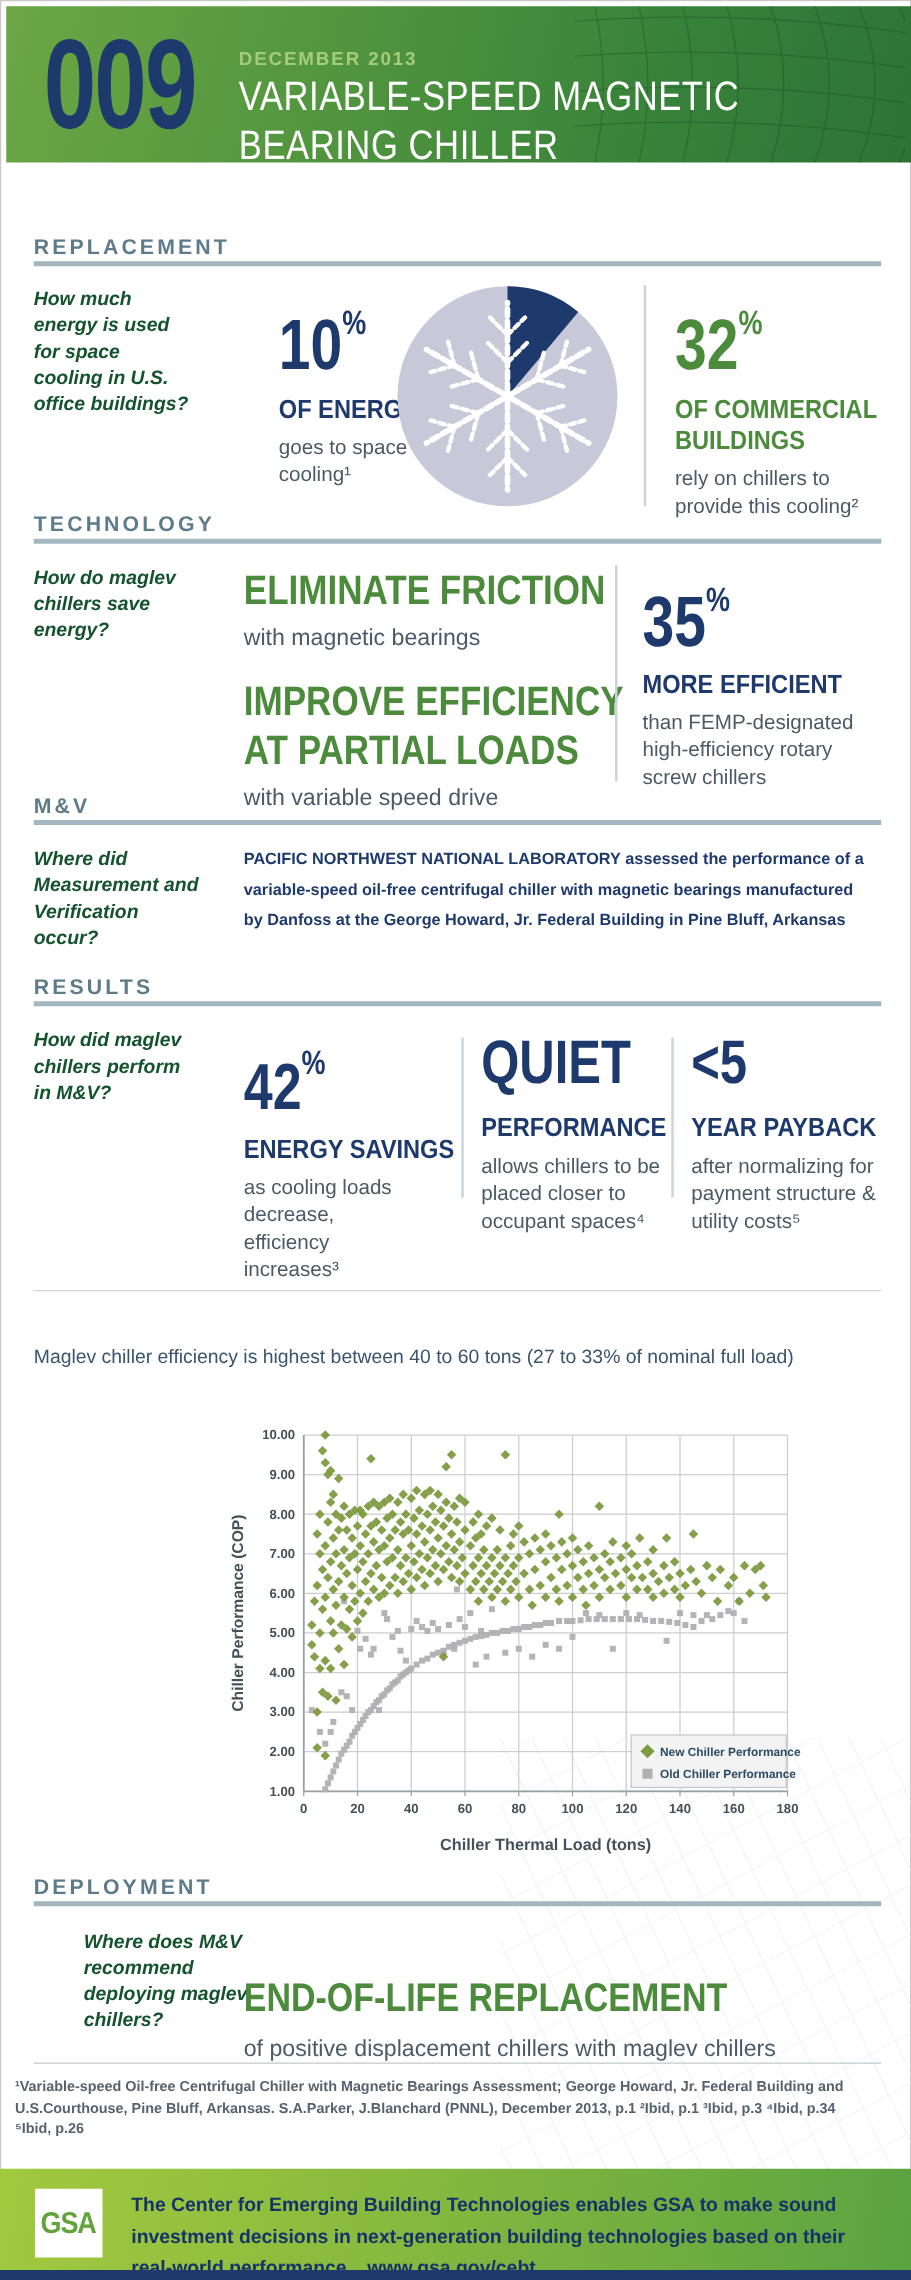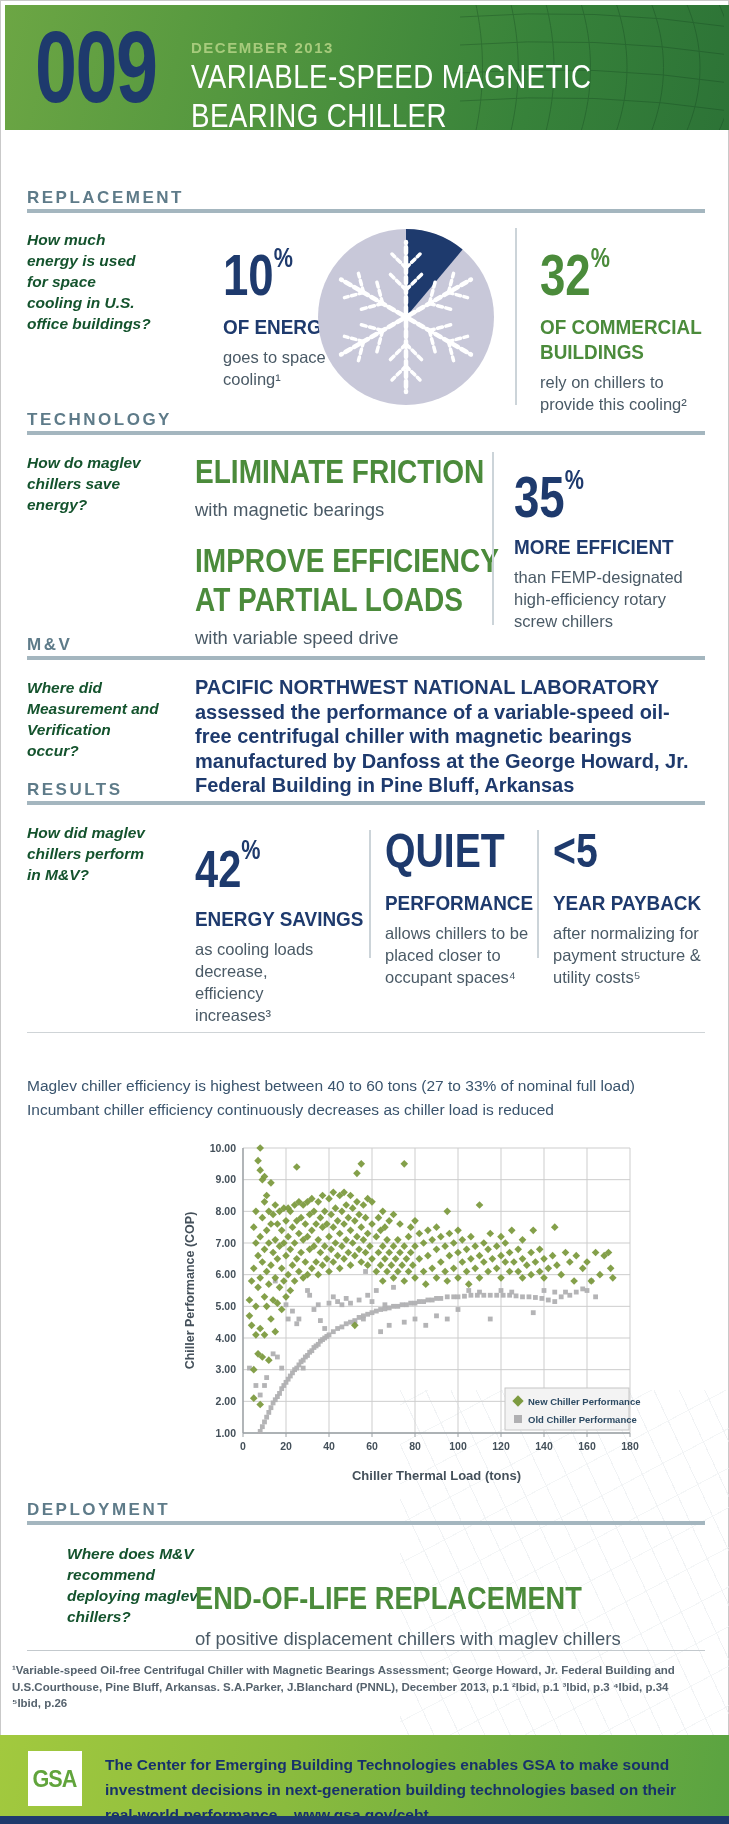--- a/index.html
+++ b/index.html
@@ -22,21 +22,21 @@
   .rule{height:4px;background:#a4b6bf;width:678px;left:27px;}
   .thinline{height:1px;background:#cfd4d7;width:678px;left:27px;}
   .question{color:#14532d;font-size:15.5px;font-style:italic;font-weight:600;line-height:21px;width:128px;left:27px;}
   .bignum{font-size:57px;font-weight:800;line-height:57px;transform:scaleX(.8);transform-origin:0 0;white-space:nowrap;}
   .bignum sup{font-size:27px;font-weight:800;vertical-align:28px;}
   .navy{color:#1e3a6d;} .green{color:#4b8b3b;}
   .statlabel{font-size:21px;font-weight:800;line-height:25px;transform:scaleX(.9);transform-origin:0 0;}
   .desc{color:#4a5a66;font-size:16.5px;font-weight:500;line-height:22px;}
   .vdiv{width:2px;background:#ccd4d9;}
   .bighead{font-size:33px;font-weight:800;line-height:39px;transform:scaleX(.85);transform-origin:0 0;white-space:nowrap;}
-  .mvp{color:#1e3a6d;font-size:20px;font-weight:600;line-height:24.5px;width:505px;}
+  .mvp{color:#1e3a6d;font-size:13px;font-weight:600;line-height:24.5px;width:505px;}
   .mvp b{font-weight:800;}
   .charttitle{color:#1e3a6d;font-size:20px;font-weight:800;}
   .chartsub{color:#3a546d;font-size:15.5px;font-weight:500;}
   .foot{color:#56636e;font-size:11.5px;font-weight:600;line-height:16.5px;width:665px;}
   .footerband{left:0;top:1735px;width:729px;height:81px;
       background:linear-gradient(100deg,#a2c93e 0%,#8abb3e 40%,#5aa341 100%);}
   .navybar{left:0;top:1816px;width:729px;height:8px;background:#1e3a6d;}
   .gsabox{left:28px;top:1751px;width:54px;height:55px;background:#fff;display:flex;align-items:center;justify-content:center;}
   .gsatext{color:#61a43c;font-size:24px;font-weight:800;letter-spacing:-1px;transform:scaleX(.9);}
   .footertext{left:105px;top:1752px;width:595px;color:#17316b;font-size:15.5px;font-weight:700;line-height:25px;}
@@ -167,21 +167,20 @@
   </div>
   <div class="abs vdiv z" style="left:537px;top:830px;height:128px;"></div>
   <div class="abs z" style="left:553px;top:822px;width:155px;">
     <div class="bignum navy" style="font-size:49px;">&lt;5</div>
     <div class="statlabel navy" style="margin-top:11px;white-space:nowrap;">YEAR PAYBACK</div>
     <div class="desc" style="margin-top:7px;width:155px;">after normalizing for payment structure &amp; utility costs⁵</div>
   </div>
 
   <div class="abs thinline z" style="top:1032px;"></div>
   <div class="abs chartsub z" style="left:27px;top:1077px;">Maglev chiller efficiency is highest between 40 to 60 tons (27 to 33% of nominal full load)</div>
-  <div class="abs chartsub z" style="left:27px;top:1101px;">Incumbant chiller efficiency continuously decreases as chiller load is reduced</div>
   <svg id="chart-svg" class="abs z" style="left:178px;top:1138px;" width="470" height="352">
       <line x1="65" y1="10" x2="65" y2="295" stroke="#cdcdcd" stroke-width="1"></line>
       <line x1="108" y1="10" x2="108" y2="295" stroke="#cdcdcd" stroke-width="1"></line>
       <line x1="151" y1="10" x2="151" y2="295" stroke="#cdcdcd" stroke-width="1"></line>
       <line x1="194" y1="10" x2="194" y2="295" stroke="#cdcdcd" stroke-width="1"></line>
       <line x1="237" y1="10" x2="237" y2="295" stroke="#cdcdcd" stroke-width="1"></line>
       <line x1="280" y1="10" x2="280" y2="295" stroke="#cdcdcd" stroke-width="1"></line>
       <line x1="323" y1="10" x2="323" y2="295" stroke="#cdcdcd" stroke-width="1"></line>
       <line x1="366" y1="10" x2="366" y2="295" stroke="#cdcdcd" stroke-width="1"></line>
       <line x1="409" y1="10" x2="409" y2="295" stroke="#cdcdcd" stroke-width="1"></line>

